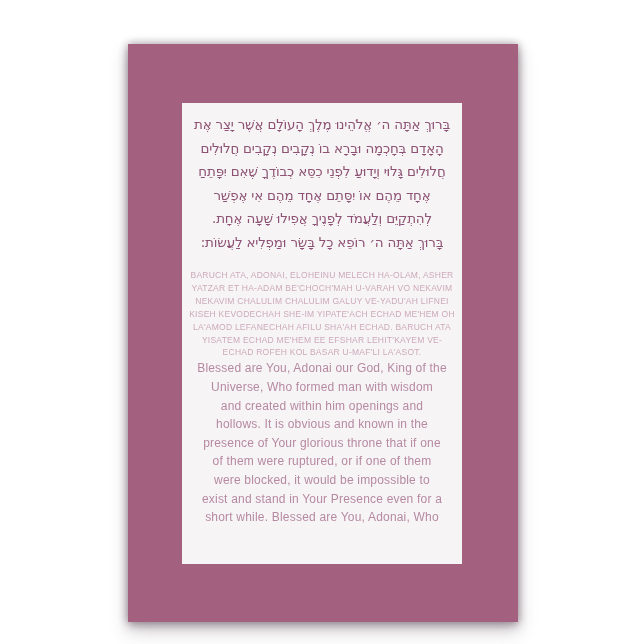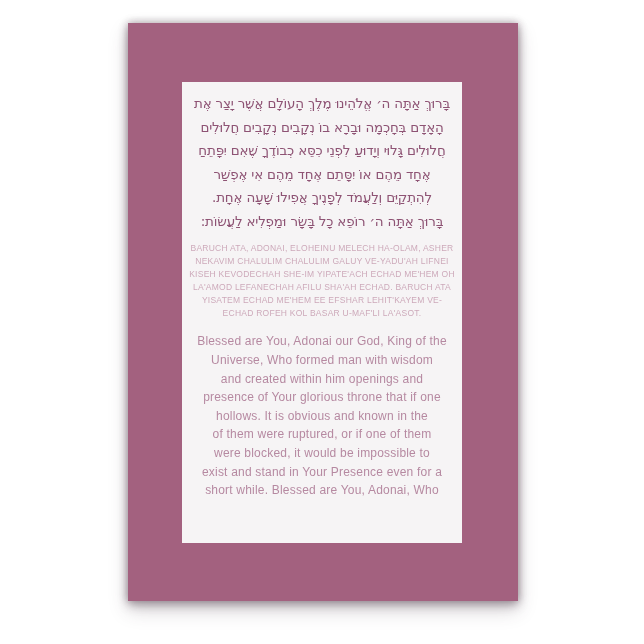--- a/index.html
+++ b/index.html
@@ -12,21 +12,21 @@
     overflow: hidden;
   }
   .stage {
     position: relative;
     width: 644px;
     height: 644px;
   }
   .poster {
     position: absolute;
     left: 128px;
-    top: 23px;
+    top: 44px;
     width: 390px;
     height: 578px;
     background: var(--poster-bg, #a3617f);
     box-shadow:
       0 4px 9px rgba(70, 50, 62, 0.35),
       0 9px 18px rgba(70, 50, 62, 0.22),
       -3px 0 7px rgba(70, 50, 62, 0.12),
       3px 0 7px rgba(70, 50, 62, 0.12),
       0 -3px 7px rgba(70, 50, 62, 0.10);
   }
@@ -46,31 +46,30 @@
     font-family: "DejaVu Sans", sans-serif;
     font-size: 13.5px;
     line-height: 23.5px;
     letter-spacing: -0.2px;
     direction: rtl;
   }
   .hebrew-line {
     white-space: nowrap;
   }
   .translit-block {
-    margin-top: 9px;
+    margin-top: 15px;
     color: var(--transliteration-text, #cda9ba);
     font-size: 8.5px;
     line-height: 12.9px;
     letter-spacing: 0.25px;
   }
   .translit-line {
     white-space: nowrap;
   }
   .english-block {
-    margin-top: 13px;
     color: var(--english-text, #b689a1);
     font-size: 12px;
     line-height: 18.6px;
     letter-spacing: 0.2px;
   }
   .english-line {
     white-space: nowrap;
   }
 </style>
 </head>
@@ -84,33 +83,34 @@
         <div class="hebrew-line">בָּרוּךְ אַתָּה ה׳ אֱלֹהֵינוּ מֶלֶךְ הָעוֹלָם אֲשֶׁר יָצַר אֶת</div>
         <div class="hebrew-line">הָאָדָם בְּחָכְמָה וּבָרָא בוֹ נְקָבִים נְקָבִים חֲלוּלִים</div>
         <div class="hebrew-line">חֲלוּלִים גָּלוּי וְיָדוּעַ לִפְנֵי כִסֵּא כְבוֹדֶךָ שֶׁאִם יִפָּתֵחַ</div>
         <div class="hebrew-line">אֶחָד מֵהֶם אוֹ יִסָּתֵם אֶחָד מֵהֶם אִי אֶפְשַׁר</div>
         <div class="hebrew-line">לְהִתְקַיֵּם וְלַעֲמֹד לְפָנֶיךָ אֲפִילוּ שָׁעָה אֶחָת.</div>
         <div class="hebrew-line">בָּרוּךְ אַתָּה ה׳ רוֹפֵא כָל בָּשָׂר וּמַפְלִיא לַעֲשׂוֹת:</div>
       </div>
 
       <div class="translit-block">
         <div class="translit-line">BARUCH ATA, ADONAI, ELOHEINU MELECH HA-OLAM, ASHER</div>
+        <div class="translit-line">YATZAR ET HA-ADAM BE'CHOCH'MAH U-VARAH VO NEKAVIM</div>
         <div class="translit-line">NEKAVIM CHALULIM CHALULIM GALUY VE-YADU'AH LIFNEI</div>
         <div class="translit-line">KISEH KEVODECHAH SHE-IM YIPATE'ACH ECHAD ME'HEM OH</div>
         <div class="translit-line">LA'AMOD LEFANECHAH AFILU SHA'AH ECHAD. BARUCH ATA</div>
         <div class="translit-line">YISATEM ECHAD ME'HEM EE EFSHAR LEHIT'KAYEM VE-</div>
         <div class="translit-line">ECHAD ROFEH KOL BASAR U-MAF'LI LA'ASOT.</div>
       </div>
 
       <div class="english-block">
         <div class="english-line">Blessed are You, Adonai our God, King of the</div>
         <div class="english-line">Universe, Who formed man with wisdom</div>
         <div class="english-line">and created within him openings and</div>
+        <div class="english-line">hollows. It is obvious and known in the</div>
         <div class="english-line">presence of Your glorious throne that if one</div>
-        <div class="english-line">hollows. It is obvious and known in the</div>
         <div class="english-line">of them were ruptured, or if one of them</div>
         <div class="english-line">were blocked, it would be impossible to</div>
         <div class="english-line">exist and stand in Your Presence even for a</div>
         <div class="english-line">short while. Blessed are You, Adonai, Who</div>
       </div>
 
     </div>
   </div>
 </div>
 

